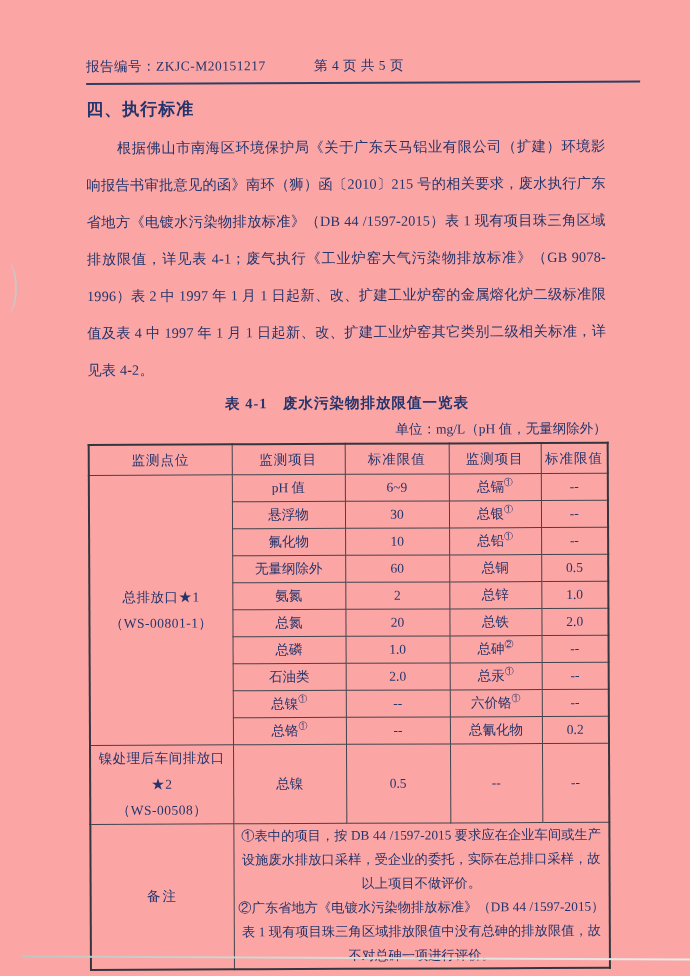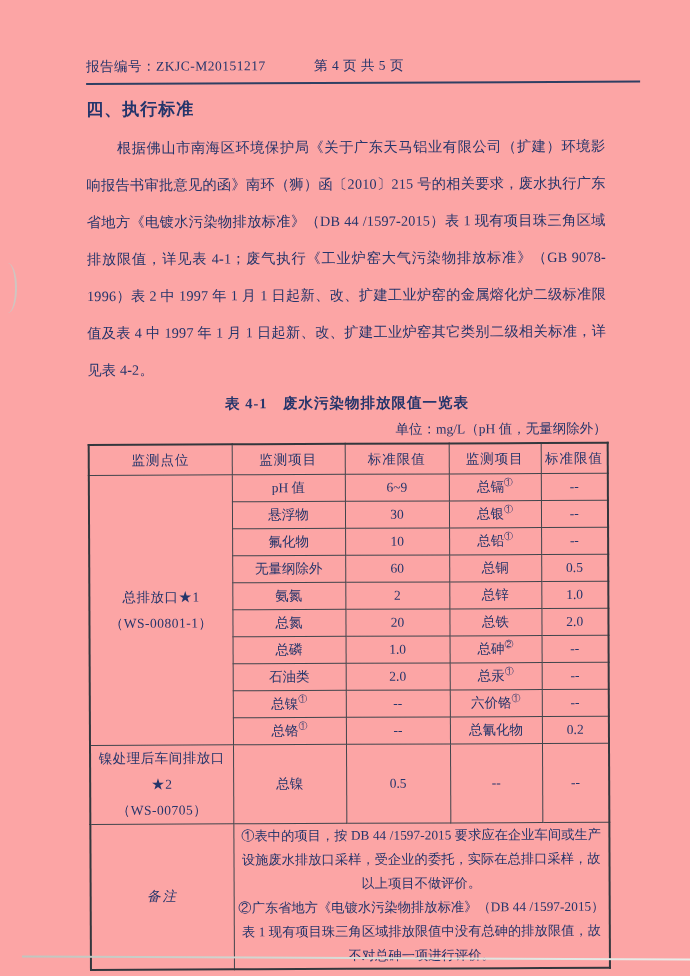--- a/index.html
+++ b/index.html
@@ -83,21 +83,21 @@
     text-align:center; vertical-align:middle;
     padding:0 2px;
     overflow:hidden;
   }
   table.limits thead th { height:29px; font-weight:normal; letter-spacing:1px; }
   table.limits tbody td { height:26px; }
   td.point-cell { line-height:26px; letter-spacing:.5px; }
   tr.group2 td { height:55px; }
   sup { font-size:9px; line-height:0; position:relative; top:-1px; }
 
-  td.remark-label { letter-spacing:2px;font-style:italic; }
+  td.remark-label { letter-spacing:2px; }
   td.remark-cell {
     text-align:justify; vertical-align:middle;
     padding:6px 8px 6px 11px;
     font-size:13.2px; line-height:24px; letter-spacing:.1px;
   }
   td.remark-cell p { margin:0; }
 </style>
 </head>
 <body>
 
@@ -196,21 +196,21 @@
           </tr>
           <tr>
             <td>总铬<sup>①</sup></td>
             <td>--</td>
             <td>总氰化物</td>
             <td>0.2</td>
           </tr>
           <tr class="group2">
             <td rowspan="1" class="point-cell">
               <div>镍处理后车间排放口★2</div>
-              <div>（WS-00705）</div>
+              <div>（WS-00508）</div>
             </td>
             <td>总镍</td>
             <td>0.5</td>
             <td>--</td>
             <td>--</td>
           </tr>
           <tr>
             <td class="remark-label">备注</td>
             <td class="remark-cell" colspan="4">
               <p>①表中的项目，按 DB 44 /1597-2015 要求应在企业车间或生产设施废水排放口采样，受企业的委托，实际在总排口采样，故以上项目不做评价。</p>

